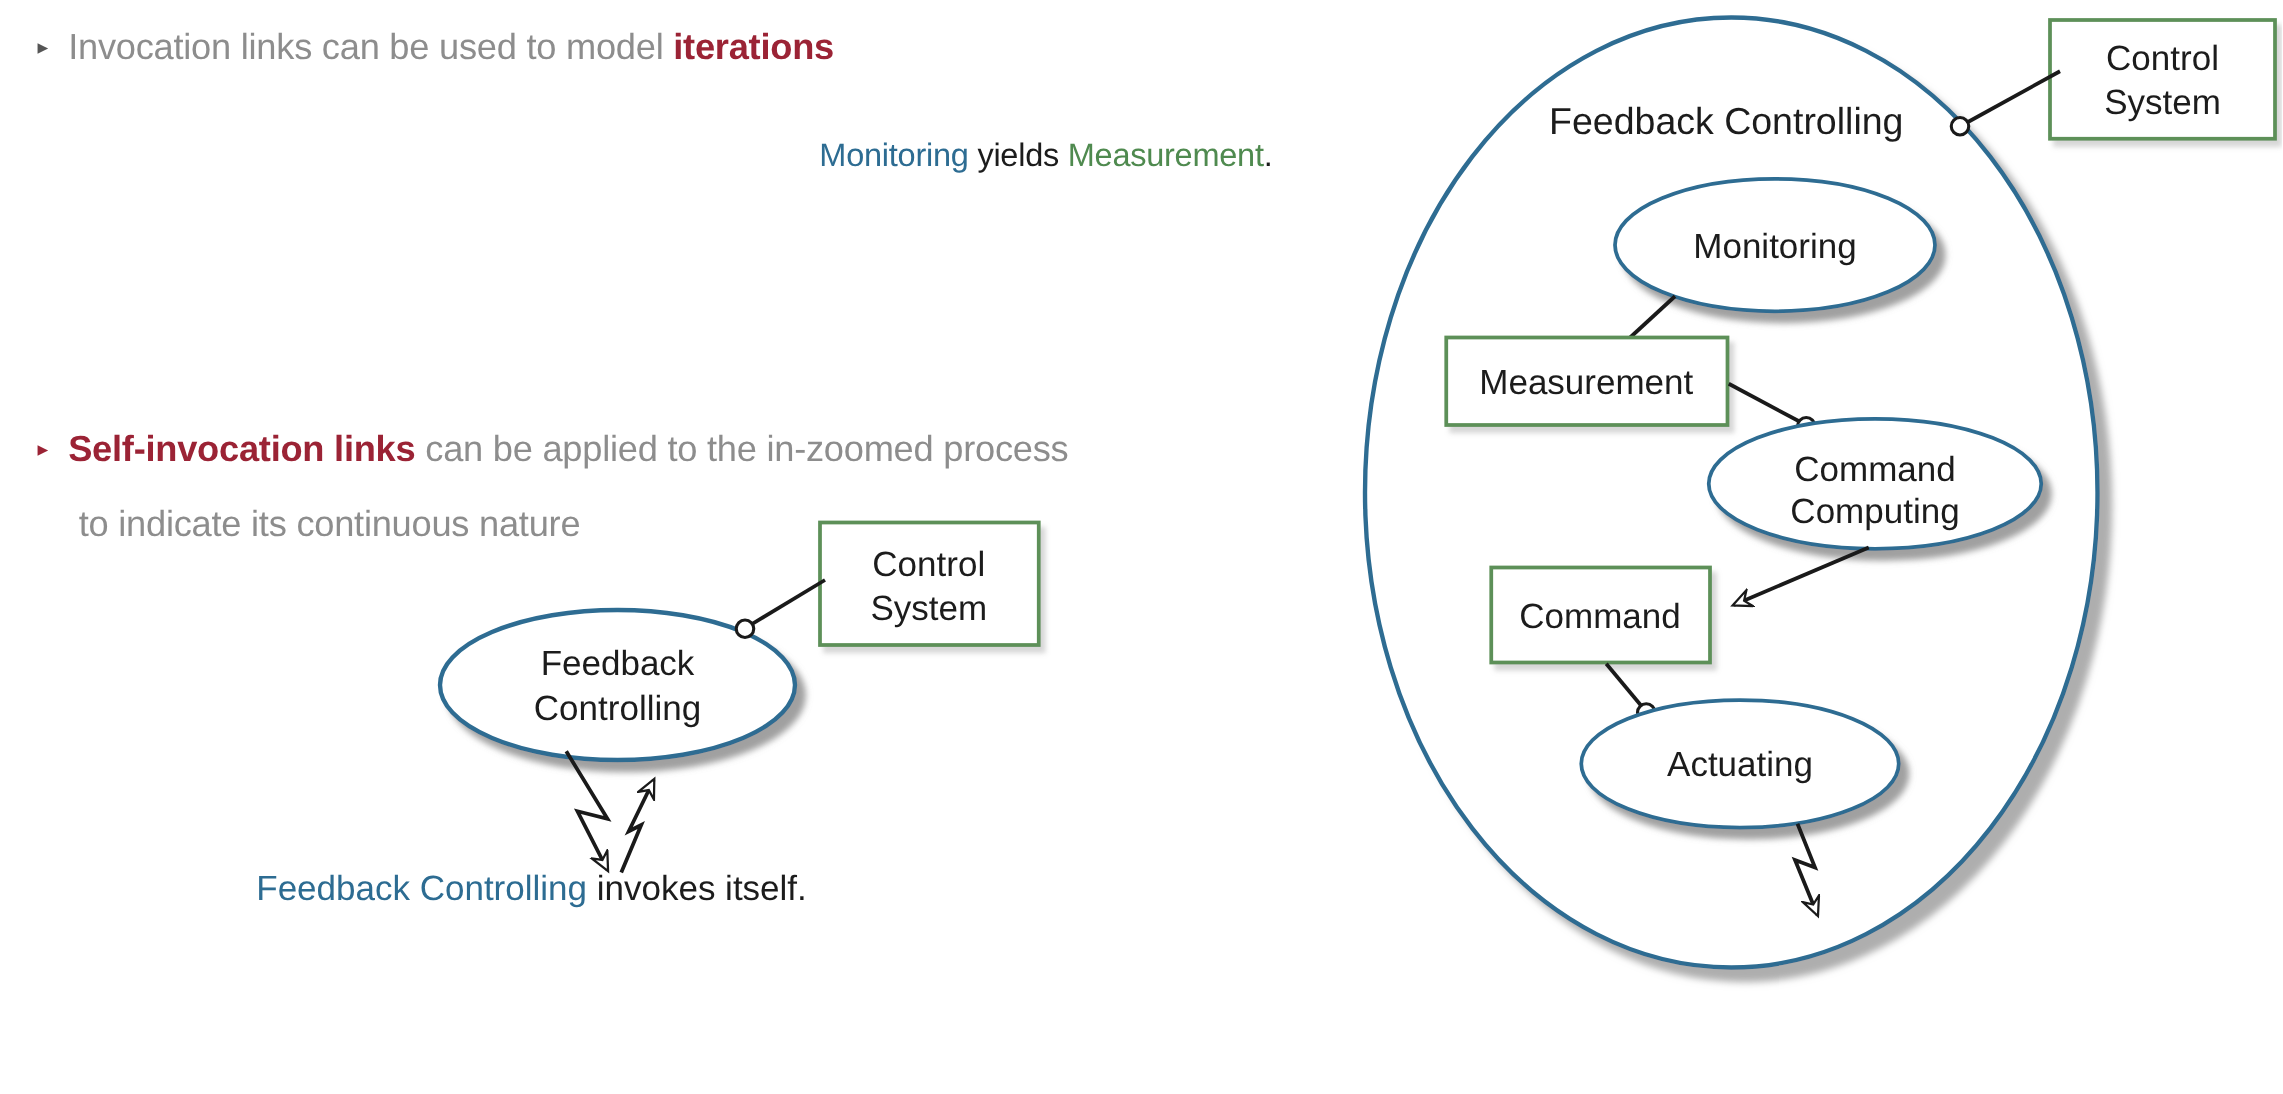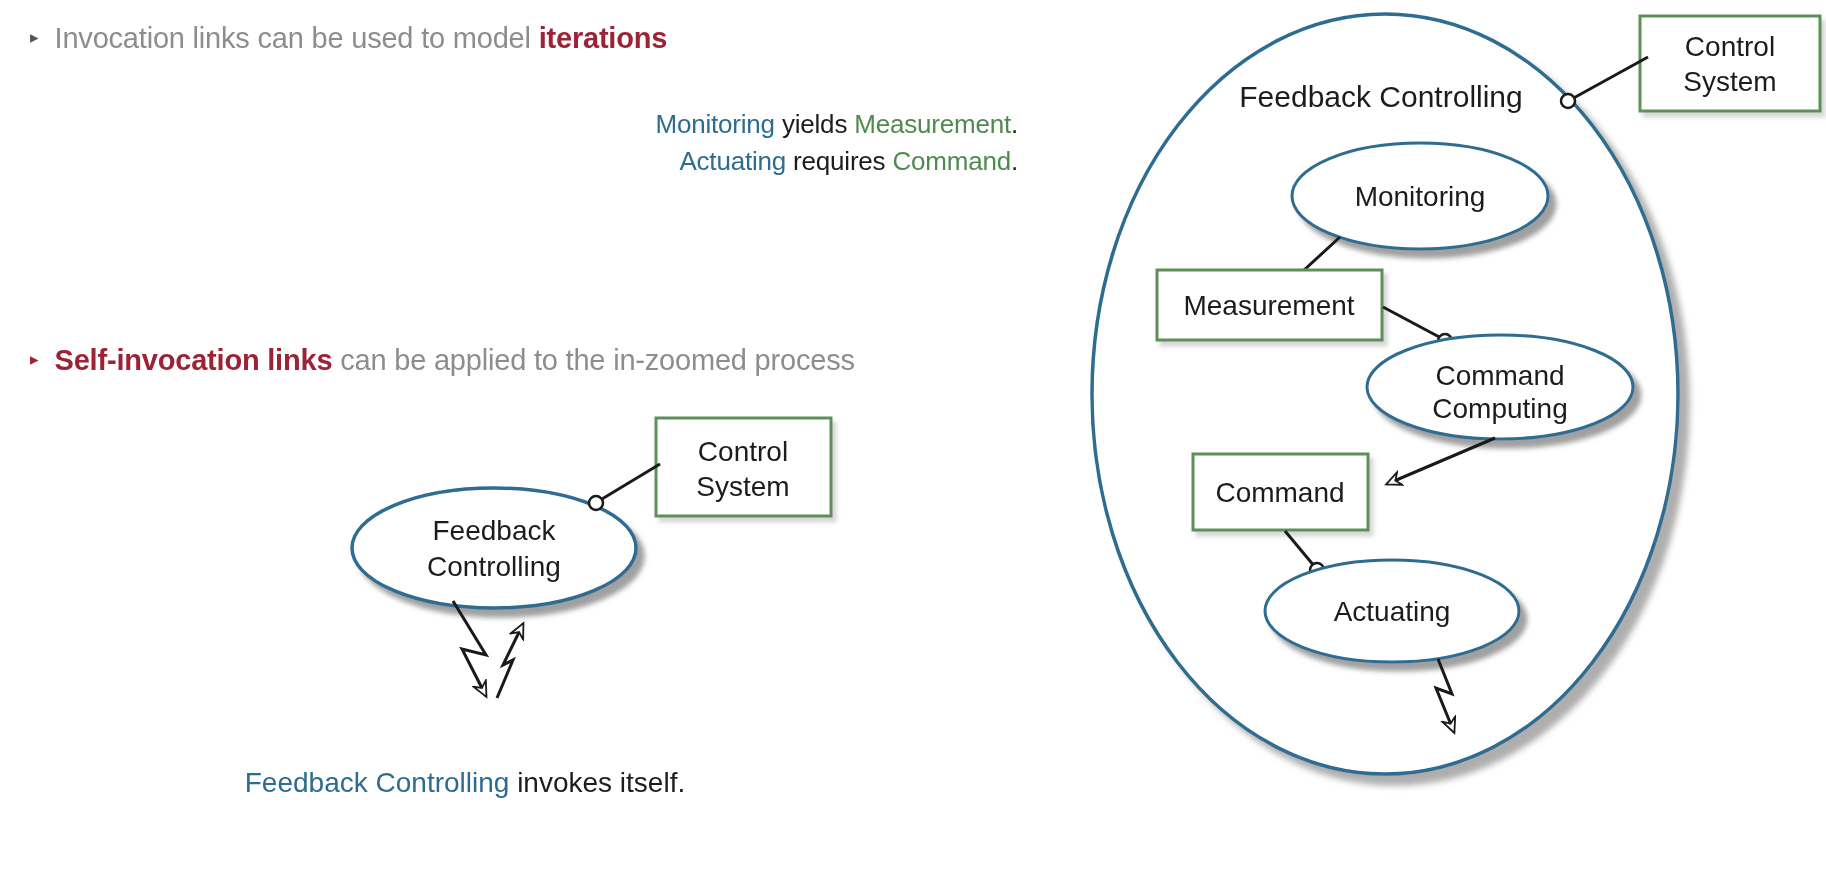--- a/index.html
+++ b/index.html
@@ -13,43 +13,43 @@
   .c-black{color:var(--black);}
   .c-gray{color:var(--gray);}
   .c-maroon{color:var(--maroon);font-weight:700;}
   .bullet-row{display:flex;align-items:flex-start;}
   .bullet-marker{font-size:17px;line-height:1;margin-top:9px;margin-right:16px;}
   .bullet-text{font-size:29px;line-height:36px;letter-spacing:-0.2px;}
   .sentence-block{
     top:106px;right:808px;text-align:right;font-size:26px;line-height:37px;
     white-space:nowrap;letter-spacing:-0.2px;
   }
-  .caption{top:764px;left:205px;width:520px;text-align:center;font-size:28px;line-height:38px;white-space:nowrap;}
+  .caption{top:692px;left:205px;width:520px;text-align:left;font-size:28px;line-height:38px;white-space:nowrap;}
   svg text{font-family:"Liberation Sans","DejaVu Sans",sans-serif;fill:#1c1c1c;}
 </style>
 </head>
 <body>
 
 <div class="slide">
 
   <div class="abs bullet-row" style="left:30px;top:20px;">
     <span class="bullet-marker" style="color:#555;">▸</span>
     <span class="bullet-text"><span class="c-gray">Invocation links can be used to model </span><span class="c-maroon">iterations</span></span>
   </div>
 
   <div class="abs sentence-block">
     <div><span class="c-blue">Monitoring </span><span class="c-black">yields </span><span class="c-green">Measurement</span><span class="c-black">.</span></div>
-    <div><span class="c-blue">Actuating </span><span class="c-black">requires </span><span class="c-green">Command</span><span class="c-black">.</span></div>
   </div>
 
   <div class="abs bullet-row" style="left:30px;top:342px;">
     <span class="bullet-marker" style="color:var(--maroon);">▸</span>
     <span class="bullet-text"><span class="c-maroon">Self-invocation links</span><span class="c-gray"> can be applied to the in-zoomed process</span></span>
   </div>
 
+  <div class="abs bullet-text c-gray" style="left:63px;top:402px;">to indicate its continuous nature</div>
 
   <div class="abs caption"><span class="c-blue">Feedback Controlling</span><span class="c-black"> invokes itself.</span></div>
 
   <svg class="abs" style="left:0;top:0;" width="1826" height="875" viewBox="0 0 1826 875">
     <defs>
       <filter id="shadow-node" x="-30%" y="-30%" width="170%" height="170%">
         <feDropShadow dx="7" dy="8" stdDeviation="2.5" flood-color="#8f8f8f" flood-opacity="0.85"></feDropShadow>
       </filter>
       <filter id="shadow-big" x="-20%" y="-20%" width="150%" height="150%">
         <feDropShadow dx="10" dy="10" stdDeviation="3" flood-color="#9a9a9a" flood-opacity="0.8"></feDropShadow>

